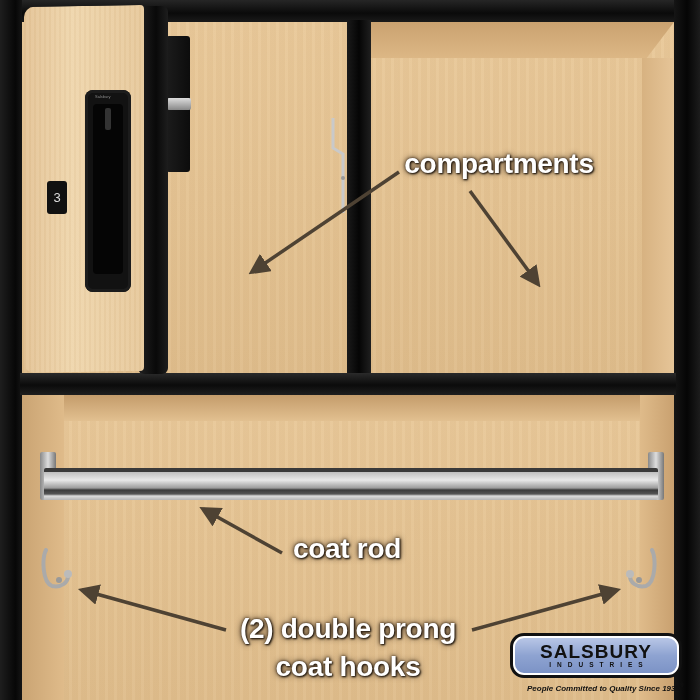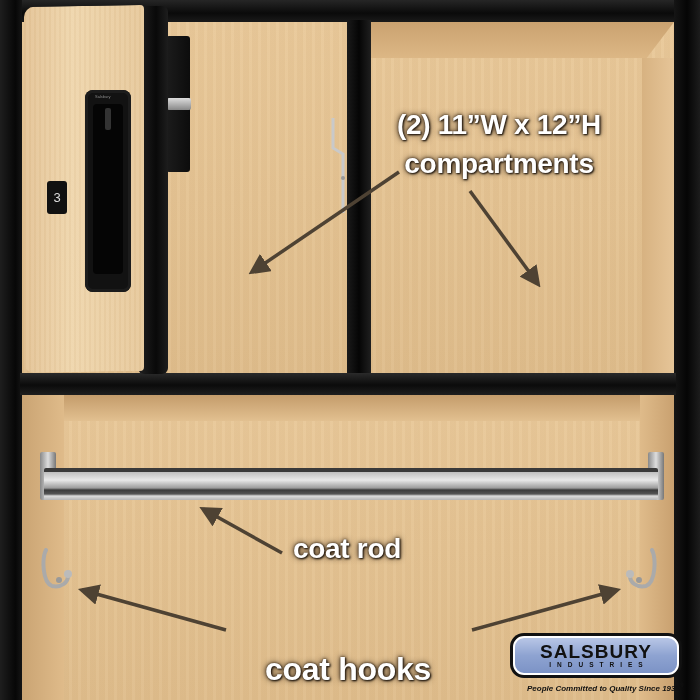--- a/index.html
+++ b/index.html
@@ -54,21 +54,21 @@
   
   .coat-hook { position: absolute; top: 548px; width: 36px; height: 44px; }
 
   
   .label { position: absolute; color: #fff; font-weight: bold; font-family: "Liberation Sans", sans-serif;
     text-shadow: 0 0 3px #3a2a1a, 0 0 6px #3a2a1a, 1px 1px 2px #000; letter-spacing: -0.3px; white-space: nowrap; text-align: center; }
   .label-comp-1 { left: 383px; top: 109px; font-size: 28px; width: 232px; }
   .label-comp-2 { left: 383px; top: 148px; font-size: 28px; width: 232px; }
   .label-rod { left: 282px; top: 533px; font-size: 28px; width: 130px; }
   .label-hooks-1 { left: 228px; top: 613px; font-size: 28px; width: 240px; }
-  .label-hooks-2 { left: 228px; top: 651px; font-size: 32px; width: 240px; }
+  .label-hooks-2 { left: 228px; top: 651px; font-size: 28px; width: 240px; }
 
   svg.arrows { position: absolute; left: 0; top: 0; width: 700px; height: 700px; pointer-events: none; }
 
   
   .logo { position: absolute; left: 510px; top: 633px; width: 172px; height: 45px; border-radius: 14px; background: #111; padding: 3px; box-sizing: border-box; }
   .logo-inner { width: 100%; height: 100%; border-radius: 11px; border: 2px solid #fff; box-sizing: border-box;
     background: linear-gradient(180deg, #b8c6e6, #8ea3d1 50%, #7c93c6); display: flex; flex-direction: column; align-items: center; justify-content: center; }
   .logo-name { font-size: 19px; font-weight: bold; color: #111; letter-spacing: 1px; line-height: 18px; }
   .logo-sub { font-size: 6.5px; font-weight: bold; color: #111; letter-spacing: 6px; line-height: 8px; margin-left: 6px; }
   .tagline { position: absolute; left: 527px; top: 682px; font-size: 8px; font-style: italic; font-weight: bold; color: #111; white-space: nowrap; }
@@ -135,23 +135,23 @@
     </defs>
     <g stroke="#4e4233" stroke-width="3.5" fill="none" marker-end="url(#ah)">
       <line x1="399" y1="172" x2="252" y2="272"></line>
       <line x1="470" y1="191" x2="538" y2="284"></line>
       <line x1="282" y1="553" x2="203" y2="509"></line>
       <line x1="226" y1="630" x2="82" y2="590"></line>
       <line x1="472" y1="630" x2="617" y2="590"></line>
     </g>
   </svg>
 
-  <div class="label label-comp-1">(2) 11”W x 12”H</div>
   <div class="label label-comp-2">compartments</div>
   <div class="label label-rod">coat rod</div>
+  <div class="label label-hooks-1">(2) double prong</div>
   <div class="label label-hooks-2">coat hooks</div>
 
   <div class="logo">
     <div class="logo-inner">
       <span class="logo-name">SALSBURY</span>
       <span class="logo-sub">INDUSTRIES</span>
     </div>
   </div>
   <div class="tagline"><span>People Committed to Quality Since 1930</span><sup>®</sup></div>
 

